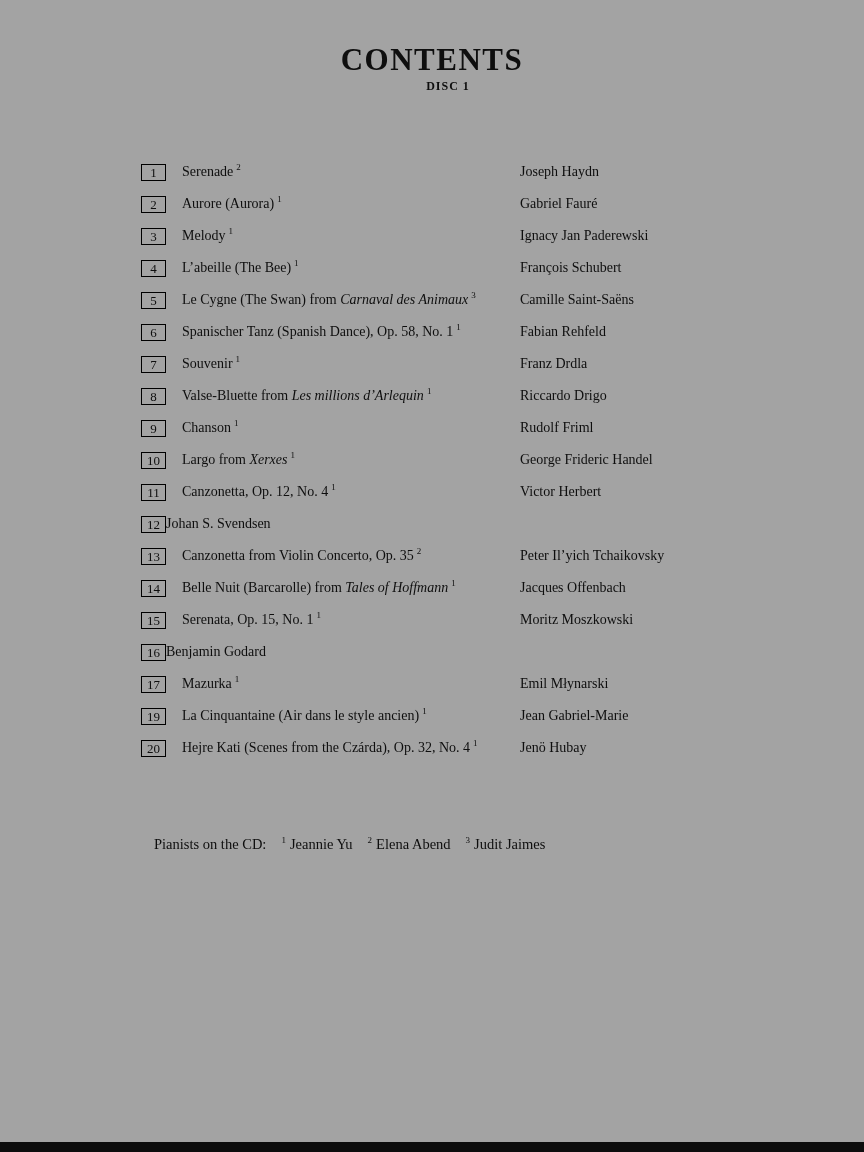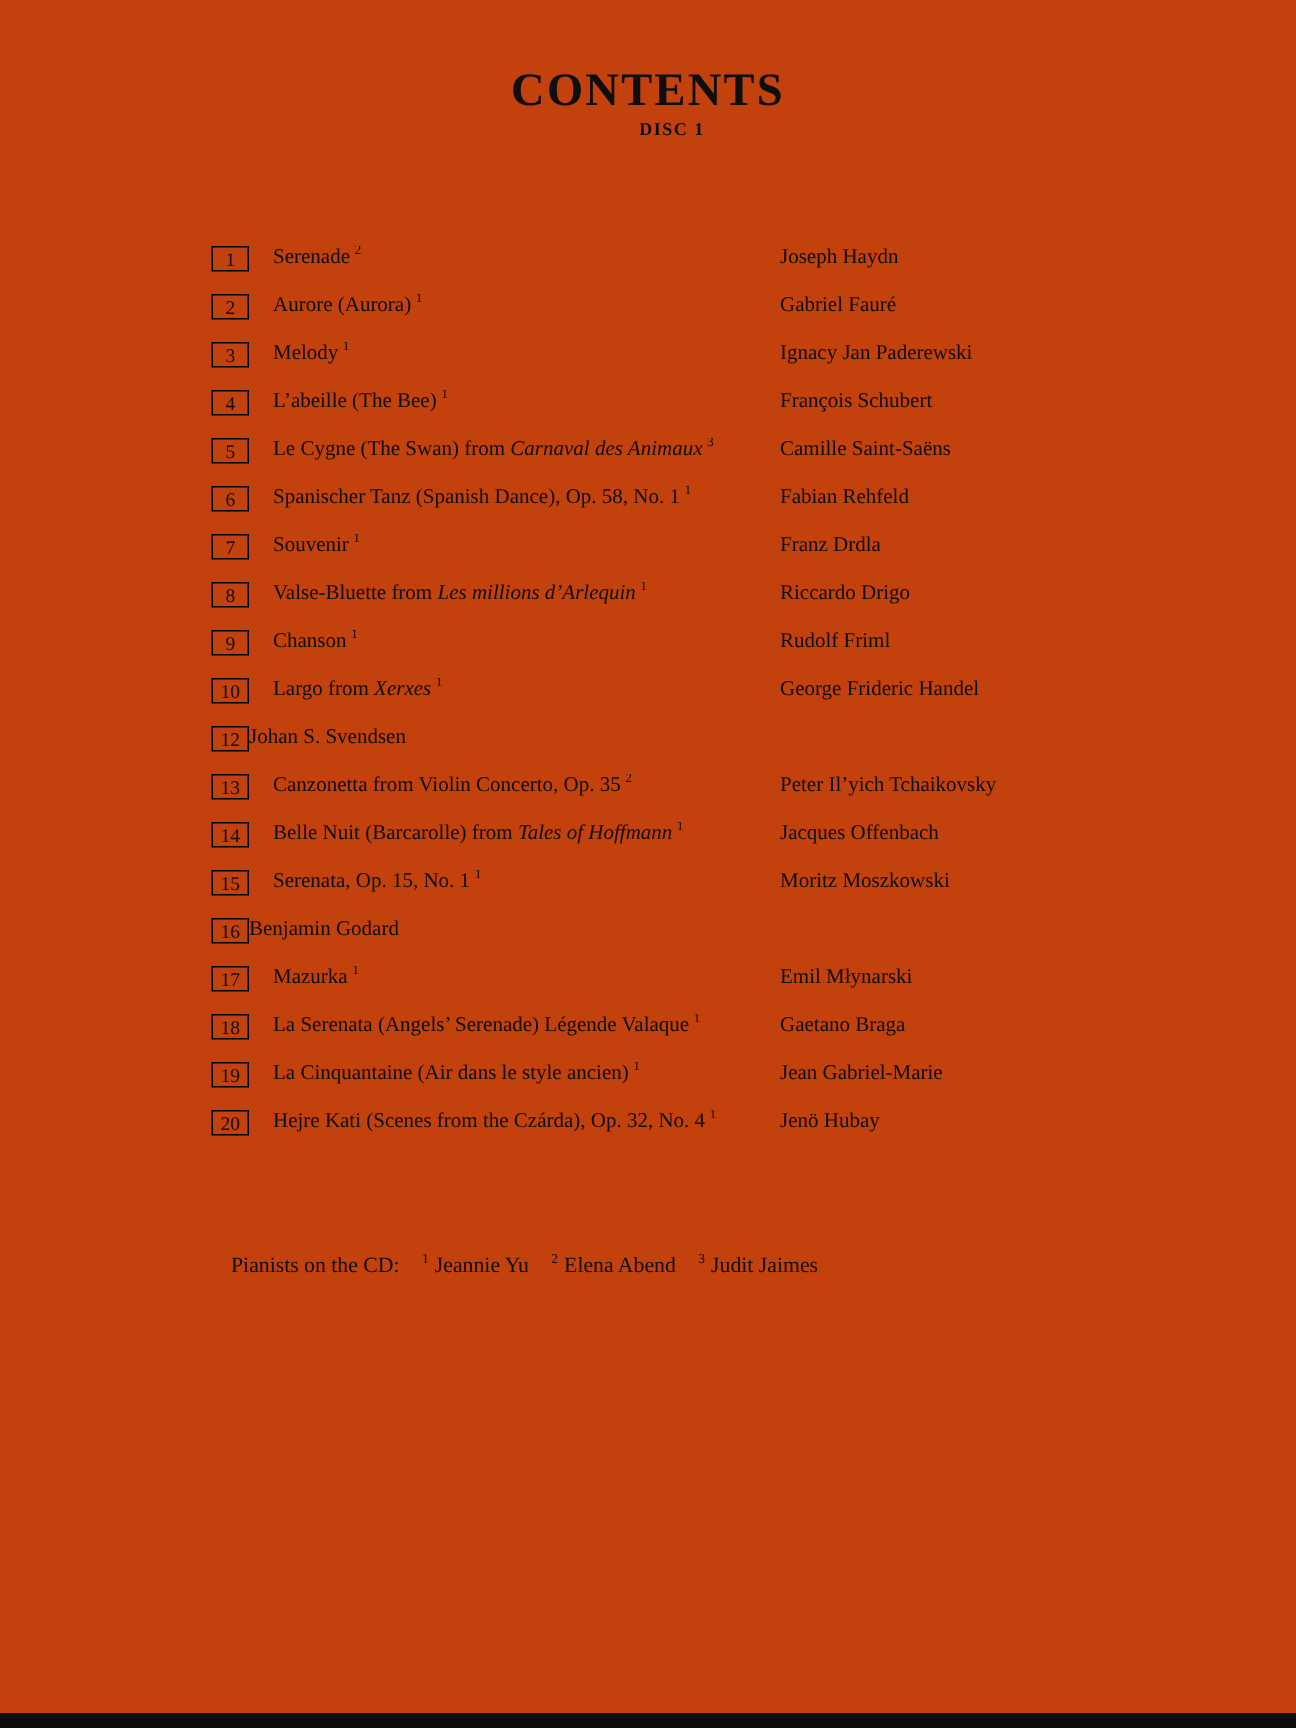--- a/index.html
+++ b/index.html
@@ -6,21 +6,21 @@
   html, body { margin: 0; padding: 0; }
   body {
     width: 864px;
     height: 1152px;
     position: relative;
     background: #ffffff;
     overflow: hidden;
     font-family: "Liberation Serif", serif;
     color: #0e0e0e;
   }
-  .page { position: absolute; inset: 0; background: #c2410c; }
+  .page { position: absolute; inset: 0; background: #a3a3a3; }
 
   .header { padding-top: 42px; text-align: center; }
   .title {
     margin: 0;
     font-size: 31px;
     font-weight: 700;
     letter-spacing: 1.5px;
   }
   .subtitle {
     margin-top: 1px;
@@ -171,20 +171,27 @@
   </div>
 
   <div class="row">
     <span class="num-box">
           <span class="num">10</span>
         </span>
     <span class="t-title"><span>Largo from </span><span class="it">Xerxes</span><sup class="sup">1</sup></span>
     <span class="t-composer">George Frideric Handel</span>
   </div>
 
+  <div class="row">
+    <span class="num-box">
+          <span class="num">11</span>
+        </span>
+    <span class="t-title"><span>Canzonetta, Op. 12, No. 4</span><sup class="sup">1</sup></span>
+    <span class="t-composer">Victor Herbert</span>
+  </div>
 
   <div class="row">
     <span class="num-box">
           <span class="num">12</span>
         </span>
     <span class="t-composer">Johan S. Svendsen</span>
   </div>
 
   <div class="row">
     <span class="num-box">
@@ -218,27 +225,20 @@
   </div>
 
   <div class="row">
     <span class="num-box">
           <span class="num">17</span>
         </span>
     <span class="t-title"><span>Mazurka</span><sup class="sup">1</sup></span>
     <span class="t-composer">Emil Młynarski</span>
   </div>
 
-  <div class="row">
-    <span class="num-box">
-          <span class="num">18</span>
-        </span>
-    <span class="t-title"><span>La Serenata (Angels’ Serenade) Légende Valaque</span><sup class="sup">1</sup></span>
-    <span class="t-composer">Gaetano Braga</span>
-  </div>
 
   <div class="row">
     <span class="num-box">
           <span class="num">19</span>
         </span>
     <span class="t-title"><span>La Cinquantaine (Air dans le style ancien)</span><sup class="sup">1</sup></span>
     <span class="t-composer">Jean Gabriel-Marie</span>
   </div>
 
   <div class="row">

